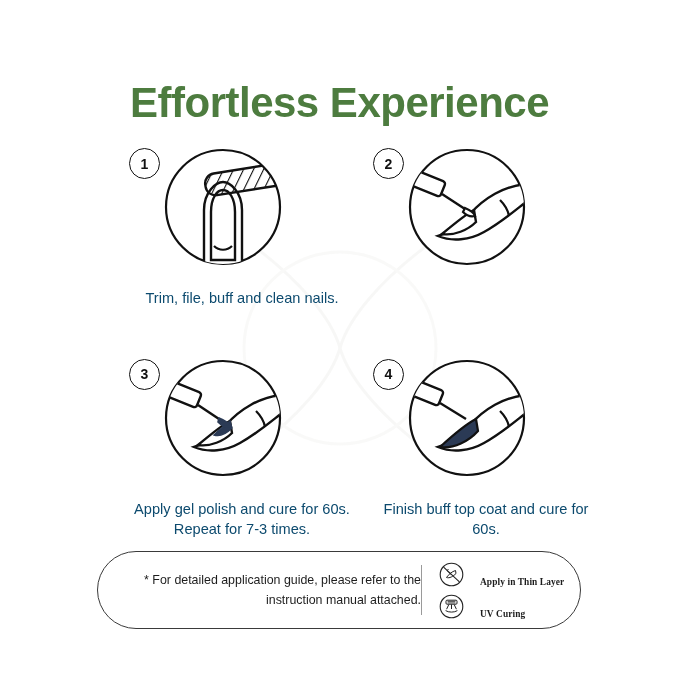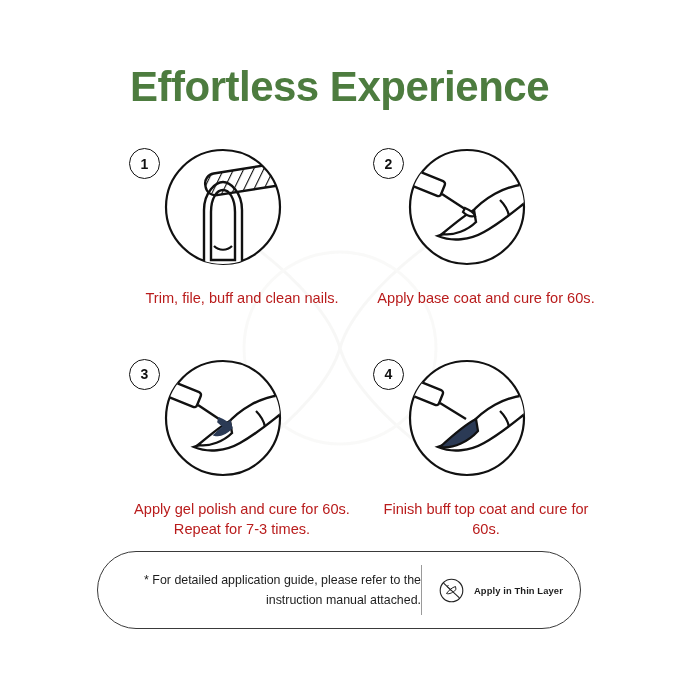--- a/index.html
+++ b/index.html
@@ -30,21 +30,21 @@
     height: 240px;
     opacity: 0.5;
     pointer-events: none;
   }
 
   
   .title {
     position: absolute;
     left: 0;
     right: 0;
-    top: 64px;
+    top: 80px;
     text-align: center;
     font-size: 42px;
     font-weight: 700;
     letter-spacing: -0.5px;
     color: #4d7c3f;
     line-height: 1.1;
   }
 
   
   .steps {
@@ -93,21 +93,21 @@
     left: 14px;
     top: 4px;
     width: 118px;
     height: 118px;
   }
   .caption {
     width: 225px;
     text-align: center;
     font-size: 14.6px;
     line-height: 1.42;
-    color: #b91c1c;
+    color: #0c4a6e;
     margin-left: 48px;
   }
   .row2 { margin-top: 46px; }
 
   
   .footer {
     position: absolute;
     left: 97px;
     top: 551px;
     width: 484px;
@@ -134,22 +134,23 @@
   }
   .footer-icons {
     flex: 1;
     padding-left: 17px;
     display: flex;
     flex-direction: column;
     gap: 7px;
   }
   .icon-row {
     display: flex;
-    align-items: center;
-    gap: 10px;
+    align-items: flex-end;
+    gap: 16px;
+    font-family: Liberation Serif, serif;
   }
   .icon-badge {
     width: 25px;
     height: 25px;
     flex: 0 0 25px;
   }
   .icon-label {
     font-size: 9.4px;
     font-weight: 700;
     color: #1d1d1d;
@@ -224,21 +225,20 @@
 
               <path d="M66 62 C58 66, 46 76, 34 86 C46 88, 60 82, 68 74 Z" fill="#fff" stroke="#111" stroke-width="2.4"></path>
 
               <rect x="6" y="28" width="30" height="16" rx="3" transform="rotate(22 21 36)" fill="#fff" stroke="#111" stroke-width="2.4"></rect>
 
               <path d="M34 46 L60 63" fill="none" stroke="#111" stroke-width="2.4"></path>
               <path d="M57 60 C62 62, 66 65, 67 68 C63 69, 58 67, 55 64 Z" fill="#fff" stroke="#111" stroke-width="2.2"></path>
             </g>
           </svg>
         </div>
-        <div class="caption">Apply base coat and cure for 60s.</div>
       </div>
     </div>
 
     <div class="step-row row2">
 
       <div class="step">
         <div class="illus-wrap">
           <div class="badge">3</div>
           <svg class="circle-art" viewBox="0 0 118 118">
             <defs>
@@ -303,16 +303,29 @@
       <div class="icon-row">
         <svg class="icon-badge" viewBox="0 0 25 25">
           <circle cx="12.5" cy="12.5" r="11.3" fill="#fff" stroke="#222" stroke-width="1.1"></circle>
           <path d="M16.5 8.5 C13 9.5, 9.5 12.5, 7.5 15.5 C10.5 16.5, 14 14.5, 17 11.5 Z" fill="#fff" stroke="#222" stroke-width="1"></path>
           <path d="M9.5 7 L8 8.6 L12 12.4" fill="none" stroke="#222" stroke-width="1"></path>
           <line x1="4.6" y1="5.1" x2="20.4" y2="19.9" stroke="#222" stroke-width="1.1"></line>
         </svg>
         <span class="icon-label">Apply in Thin Layer</span>
       </div>
 
+      <div class="icon-row">
+        <svg class="icon-badge" viewBox="0 0 25 25">
+          <circle cx="12.5" cy="12.5" r="11.3" fill="#fff" stroke="#222" stroke-width="1.1"></circle>
+          <rect x="7" y="6.2" width="11" height="4" rx="1" fill="#fff" stroke="#222" stroke-width="1"></rect>
+          <line x1="8.6" y1="7.4" x2="16.4" y2="7.4" stroke="#222" stroke-width="0.8"></line>
+          <line x1="8.6" y1="8.9" x2="16.4" y2="8.9" stroke="#222" stroke-width="0.8"></line>
+          <line x1="12.5" y1="10.4" x2="12.5" y2="15" stroke="#222" stroke-width="1"></line>
+          <line x1="9.8" y1="10.6" x2="7.6" y2="15.2" stroke="#222" stroke-width="1"></line>
+          <line x1="15.2" y1="10.6" x2="17.4" y2="15.2" stroke="#222" stroke-width="1"></line>
+          <path d="M6.6 16.6 C9.5 18.6, 15.5 18.6, 18.4 16.6" fill="none" stroke="#222" stroke-width="1"></path>
+        </svg>
+        <span class="icon-label">UV Curing</span>
+      </div>
     </div>
   </div>
 
 </div>
 
 </body></html>

